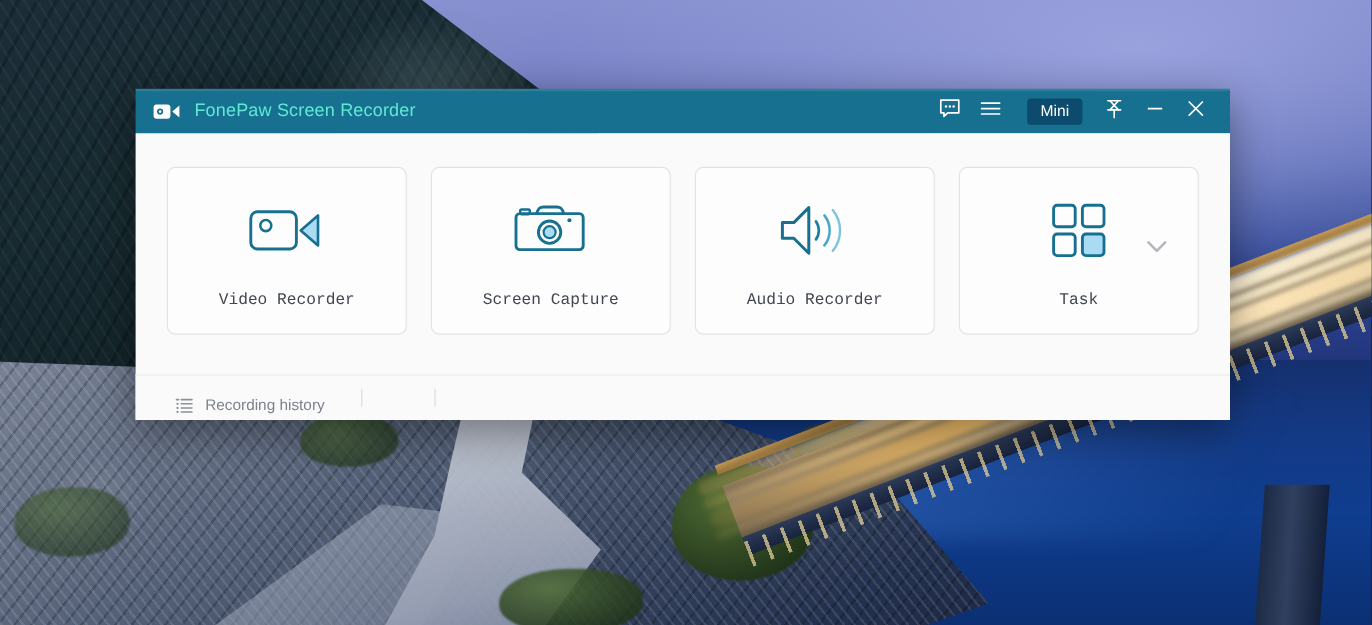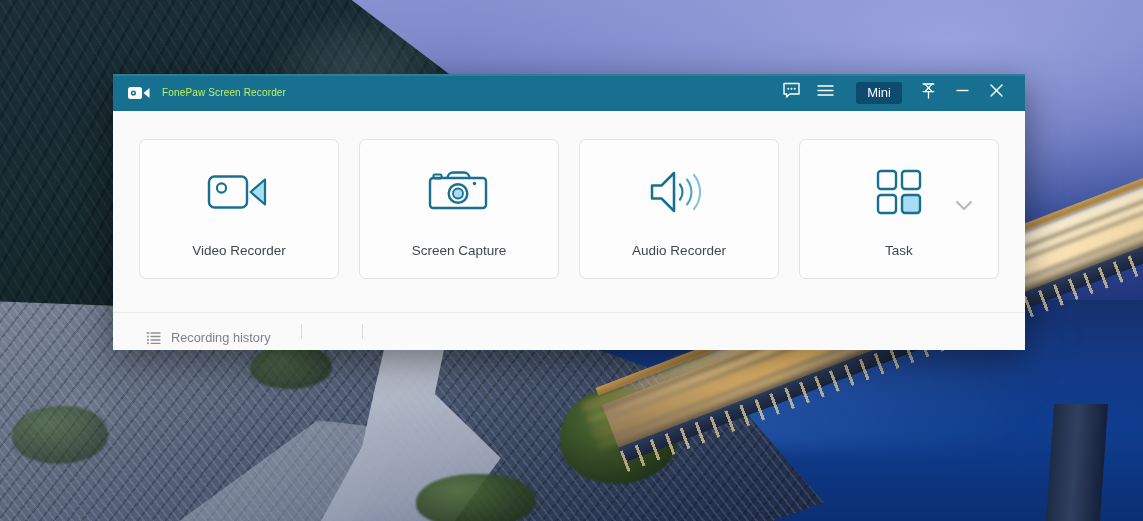--- a/index.html
+++ b/index.html
@@ -136,21 +136,21 @@
   }
   .titlebar::before {
     content: ""; position: absolute; left: 0; right: 0; top: 0; height: 2px;
     background: rgba(255,255,255,.10);
   }
   .app-logo {
     width: 24px; height: 18px; margin-right: 11px;
     display: flex; align-items: center; justify-content: center;
   }
   .app-title {
-    color: #bef264; font-size: 10px; letter-spacing: .15px;
+    color: #5eead4; font-size: 15px; letter-spacing: .15px;
     white-space: nowrap;
   }
   .tb-right { margin-left: auto; display: flex; align-items: center; padding-right: 12px; }
   .tb-btn {
     width: 34px; height: 37px; display: flex; align-items: center; justify-content: center;
     cursor: pointer;
   }
   .mini-btn {
     background: #0c4a6e; color: #fff; font-size: 13px;
     padding: 4px 11px 5px; border-radius: 3px; margin: 0 9px 0 14px;
@@ -159,21 +159,21 @@
 
   
   .win-body { background: #fafafa; height: 239px; position: relative; }
   .cards {
     display: flex; gap: 20px; padding: 28px 26px 0 26px;
   }
   .card {
     width: 201px; height: 140px; background: #fdfdfd;
     border: 1px solid #e3e3e3; border-radius: 7px;
     display: flex; flex-direction: column; align-items: center; justify-content: center;
-    cursor: pointer; position: relative;
+    cursor: pointer; position: relative; font-family: Liberation Mono, monospace;
   }
   .card-icon { height: 62px; display: flex; align-items: center; justify-content: center; }
   .card-label {
     margin-top: 20px; font-size: 13.5px; color: #414650;
   }
   .more-chevron {
     position: absolute; right: 22px; top: 50%; margin-top: -16px;
     width: 24px; height: 24px; display: flex; align-items: center; justify-content: center;
   }
 

